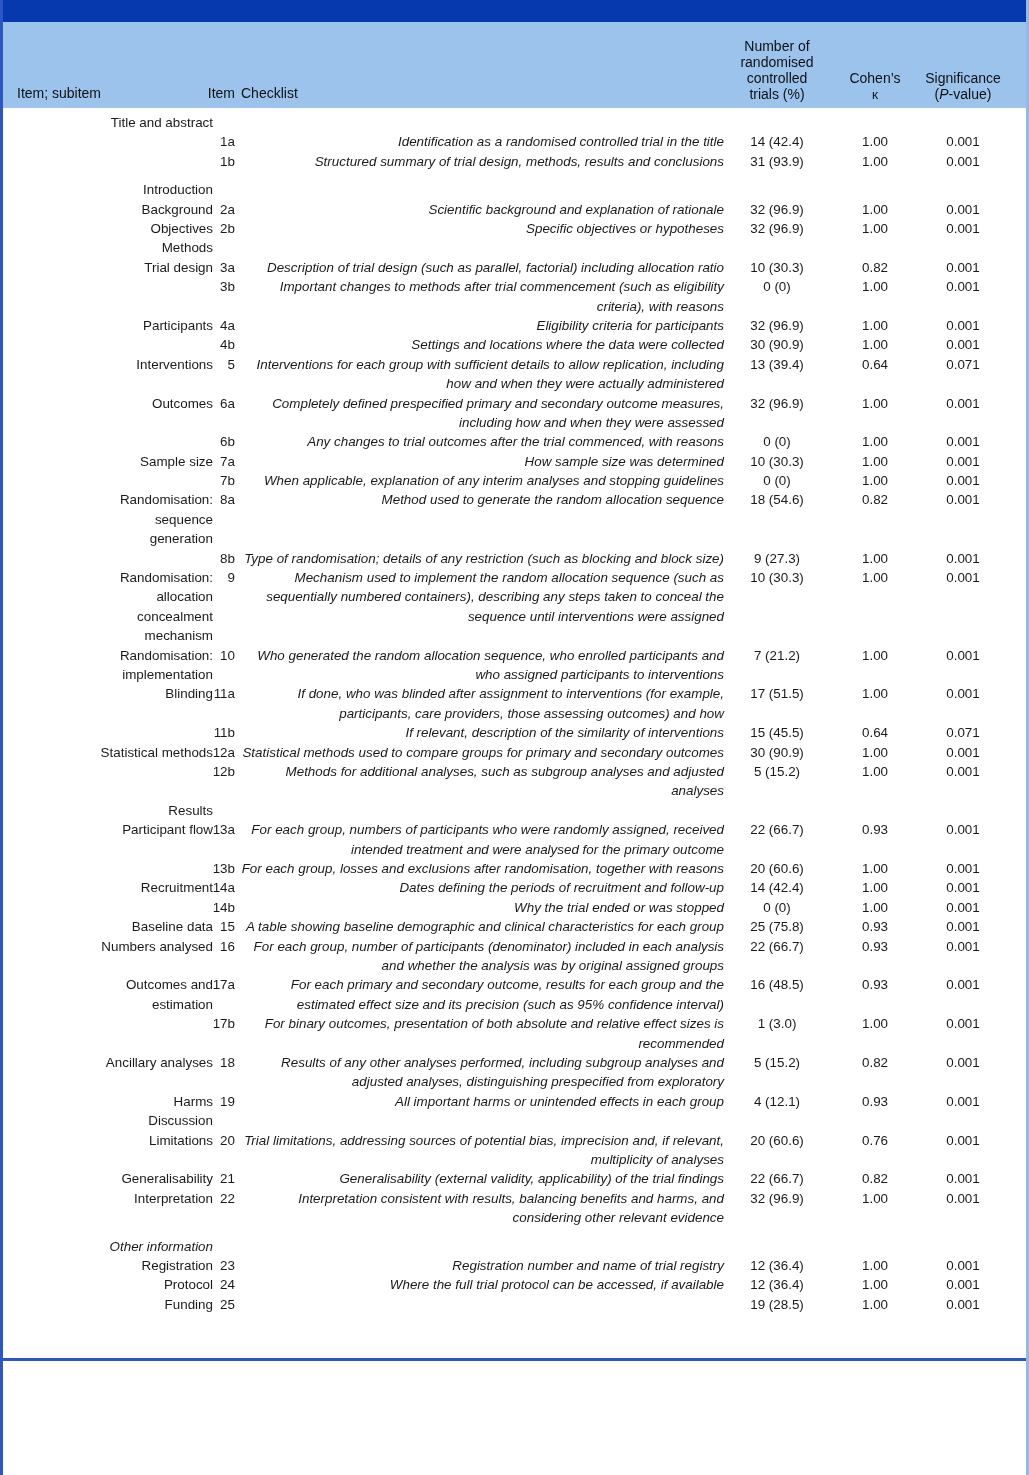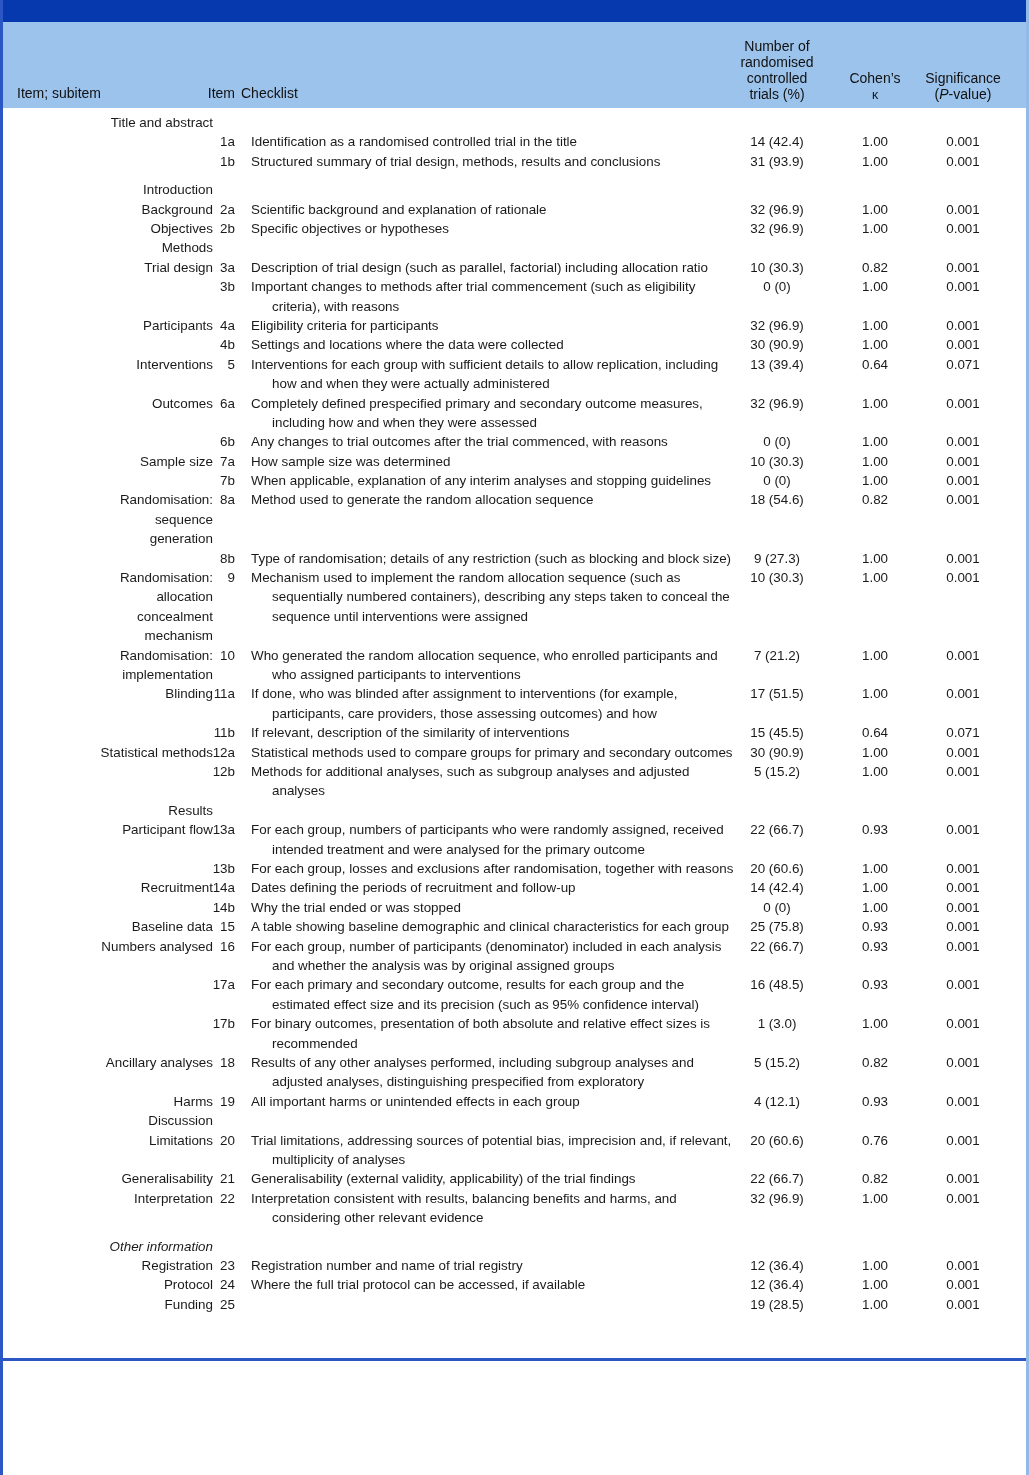--- a/index.html
+++ b/index.html
@@ -72,28 +72,29 @@
   .c-item{
     position:absolute;
     left:186px;
     top:0;
     width:46px;
     text-align:right;
     line-height:19.4px;
   }
   .c-check{
     position:absolute;
-    left:248px;
+    left:238px;
     top:0;
     width:462px;
-    text-align:left;
+    text-align:right;
     line-height:19.4px;
     text-indent:0;
     padding-left:21px;
     text-indent:-21px;
+    font-style:italic;
   }
   .c-num{
     position:absolute;
     left:718px;
     top:0;
     width:112px;
     text-align:center;
     line-height:19.4px;
   }
   .c-kappa{
@@ -387,20 +388,21 @@
       </div>
       <div class="row" style="height: 38.8px;">
         <div class="c-label indent1">Numbers analysed</div>
         <div class="c-item">16</div>
         <div class="c-check">For each group, number of participants (denominator) included in each analysis and whether the analysis was by original assigned groups</div>
         <div class="c-num">22 (66.7)</div>
         <div class="c-kappa">0.93</div>
         <div class="c-sig">0.001</div>
       </div>
       <div class="row" style="height: 38.8px;">
+        <div class="c-label hang" style="left: 14px;"><span>Outcomes and</span><span>estimation</span></div>
         <div class="c-item">17a</div>
         <div class="c-check">For each primary and secondary outcome, results for each group and the estimated effect size and its precision (such as 95% confidence interval)</div>
         <div class="c-num">16 (48.5)</div>
         <div class="c-kappa">0.93</div>
         <div class="c-sig">0.001</div>
       </div>
       <div class="row" style="height: 38.8px;">
         <div class="c-label"></div>
         <div class="c-item">17b</div>
         <div class="c-check">For binary outcomes, presentation of both absolute and relative effect sizes is recommended</div>

